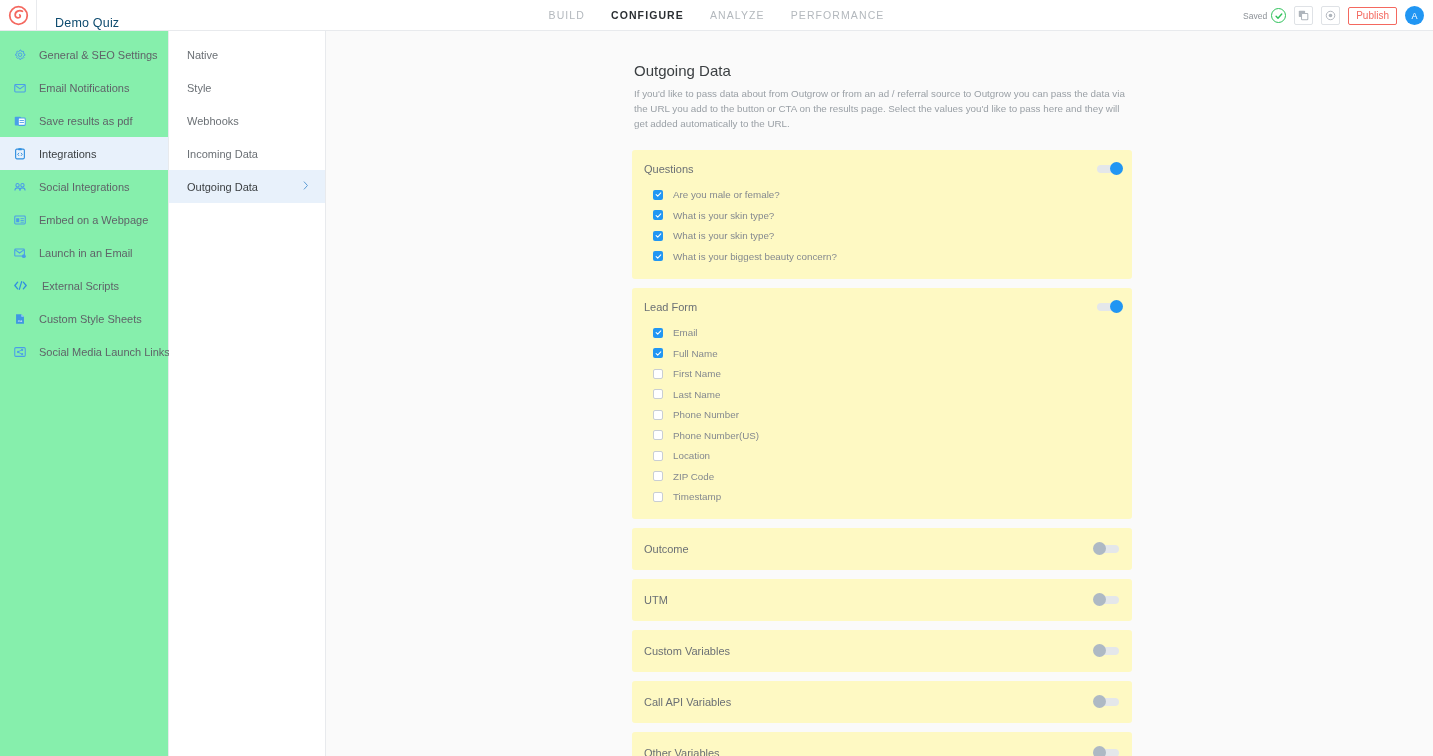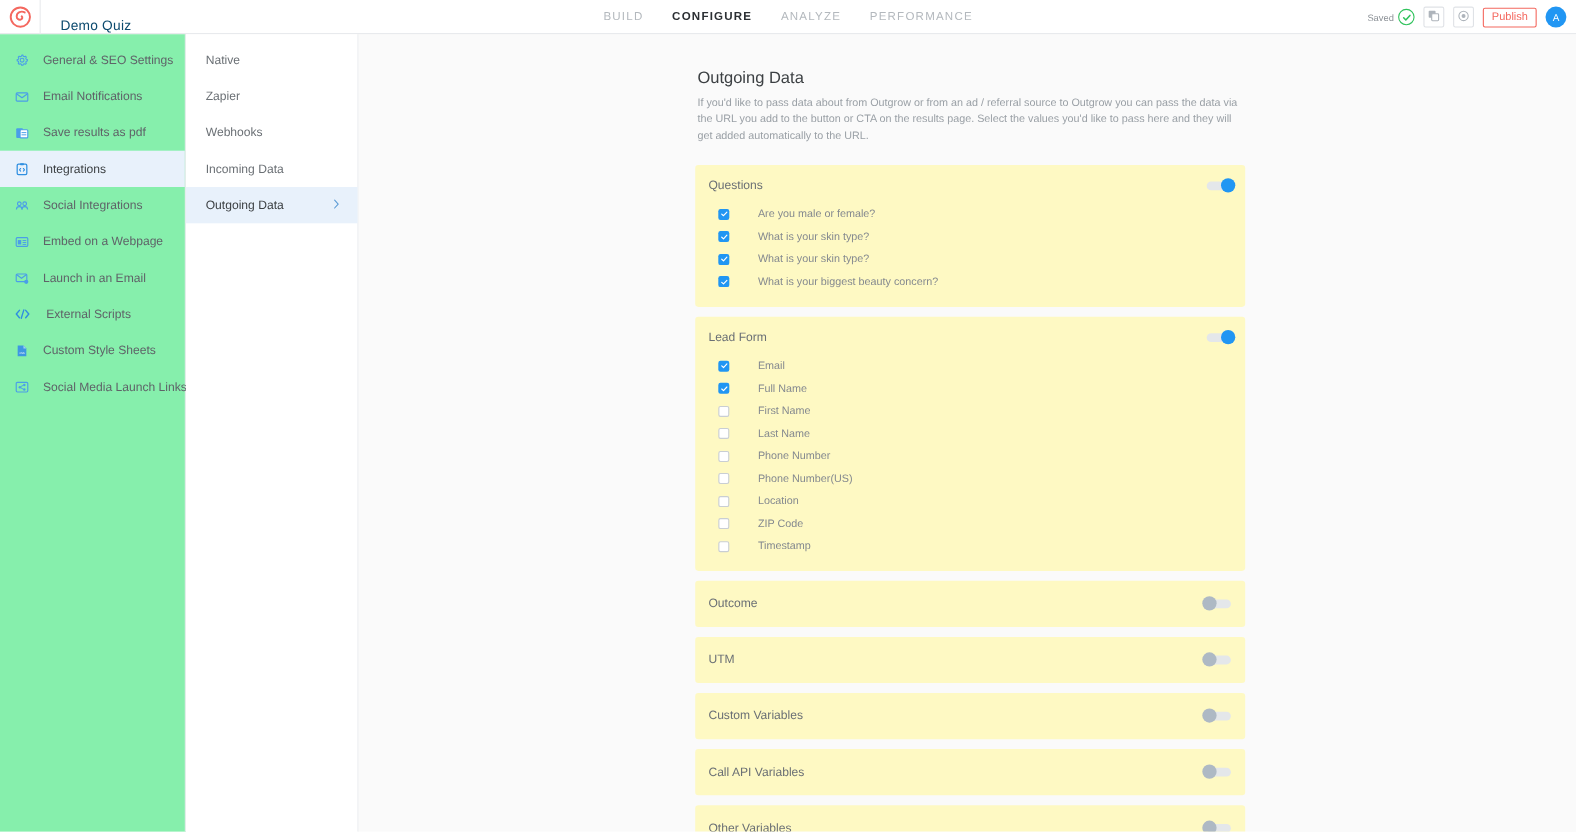--- a/index.html
+++ b/index.html
@@ -197,21 +197,20 @@
   }
   .toggle.on .knob { right: -4px; background: #2196f3; }
   .toggle.off .knob { left: -4px; background: #aeb9c4; }
 
   
   .cb-list { margin-top: 8px; }
   .cb-row {
     display: flex; align-items: center;
     height: 20.5px;
     cursor: pointer;
-    gap: 16px;
   }
   .cb {
     width: 10px; height: 10px;
     border-radius: 2px;
     flex: 0 0 10px;
     display: flex; align-items: center; justify-content: center;
     margin-left: 9px;
   }
   .cb.checked { background: #2196f3; }
   .cb.unchecked { background: #fff; border: 1px solid #c9ced3; }
@@ -390,21 +389,21 @@
     </span>
     <span class="side-label">Social Media Launch Links</span>
   </div>
 </div>
 
 <div class="subpanel">
   <div class="sub-item">
     <span class="sub-label">Native</span>
   </div>
   <div class="sub-item">
-    <span class="sub-label">Zapier</span>
+    <span class="sub-label">Style</span>
   </div>
   <div class="sub-item">
     <span class="sub-label">Webhooks</span>
   </div>
   <div class="sub-item">
     <span class="sub-label">Incoming Data</span>
   </div>
   <div class="sub-item active">
     <span class="sub-label">Outgoing Data</span>
     <span class="chev">

